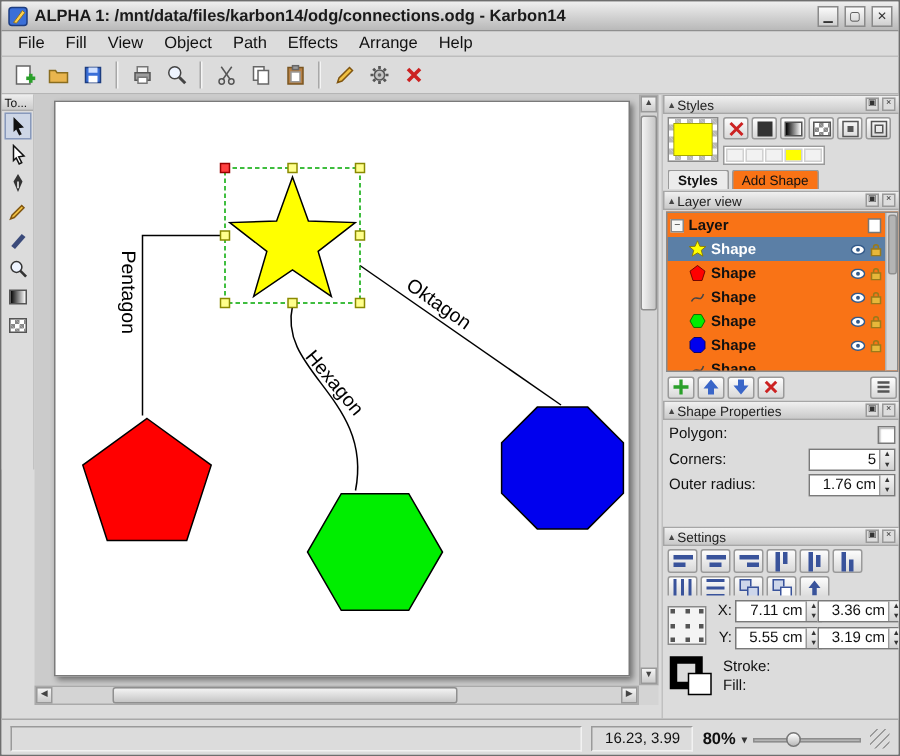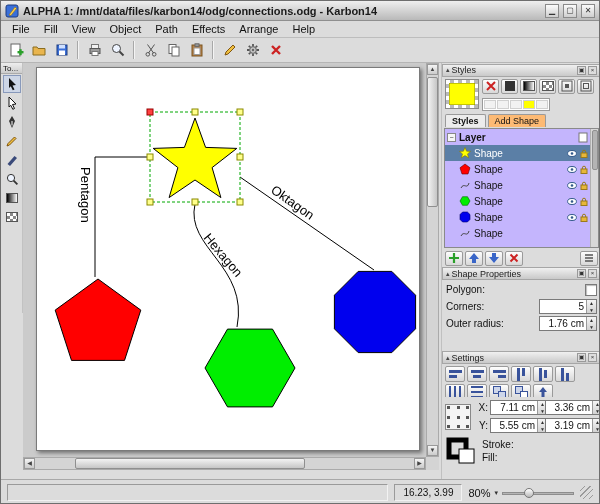--- a/index.html
+++ b/index.html
@@ -52,27 +52,27 @@
 
   
   .styles-body{display:flex;align-items:flex-start;gap:3px;padding:2px 3px;}
   .checker{background-image:linear-gradient(45deg,#b9b9b9 25%,transparent 25%,transparent 75%,#b9b9b9 75%),linear-gradient(45deg,#b9b9b9 25%,transparent 25%,transparent 75%,#b9b9b9 75%);background-size:8px 8px;background-position:0 0,4px 4px;background-color:#fff;}
   .style-preview{width:34px;height:30px;border:1px solid #8a8a8a;padding:3px;}
   .fill-btn{width:17px;height:15px;border:1px solid #9a9a9a;border-radius:2px;background:linear-gradient(#fdfdfd,#d8d8d8);display:flex;align-items:center;justify-content:center;}
   .fill-grid{display:flex;flex-wrap:wrap;gap:2px;width:112px;}
   .swatch-strip{display:flex;gap:1px;margin-top:2px;border:1px solid #9a9a9a;background:#fff;padding:1px;}
   .swatch-cell{width:12px;height:9px;background:#f2f2f2;border:1px solid #d0d0d0;}
   .tabs-row{display:flex;gap:2px;padding:0 3px;margin-top:1px;}
-  .tab{border:1px solid #9a9a9a;border-bottom:none;border-radius:2px 2px 0 0;padding:1px 6px;font-size:9px;background:#fdba74;}
+  .tab{border:1px solid #9a9a9a;border-bottom:none;border-radius:2px 2px 0 0;padding:1px 6px;font-size:9px;background:#f97316;}
   .tab.active{background:#ececec;font-weight:bold;}
 
   
-  .tree{flex:1;margin:1px 2px;background:#c4b5fd;border:1px solid #8a8a8a;overflow:hidden;position:relative;}
+  .tree{flex:1;margin:1px 2px;background:#f97316;border:1px solid #8a8a8a;overflow:hidden;position:relative;}
   .tl-row{height:16px;display:flex;align-items:center;gap:3px;padding:0 10px 0 2px;font-size:10px;}
-  .tl-row.child{padding-left:14px;}
+  .tl-row.child{padding-left:14px;font-weight:bold;}
   .tl-row.sel{background:#5b7fa6;color:#fff;}
   .expander{width:9px;height:9px;border:1px solid #888;background:#f6f6f6;font-size:7px;line-height:7px;text-align:center;color:#333;flex:none;}
   .tl-label{flex:1;overflow:hidden;white-space:nowrap;}
   .tree-sb{position:absolute;right:0;top:0;width:8px;height:100%;background:#d8d8d8;border-left:1px solid #b0b0b0;}
   .tree-sb-thumb{width:6px;height:40px;margin:1px auto;background:#b4b4b4;border:1px solid #909090;border-radius:2px;}
   .lv-buttons{height:18px;flex:none;display:flex;align-items:center;gap:2px;padding:0 3px;}
   .lv-btn{width:18px;height:15px;border:1px solid #9a9a9a;border-radius:2px;background:linear-gradient(#fdfdfd,#d8d8d8);display:flex;align-items:center;justify-content:center;}
 
   
   .prop-rows{padding:2px 4px;display:flex;flex-direction:column;gap:2px;}
@@ -107,21 +107,21 @@
   .anchor{grid-row:1/3;width:26px;height:26px;border:1px solid #8a8a8a;background:#f4f4f4;position:relative;}
   .anchor b{position:absolute;width:3px;height:3px;background:#555;}
   .geo-label{font-size:10px;text-align:right;}
   .sf-row{display:flex;align-items:flex-start;gap:4px;padding:1px 4px;}
   .sf-labels{display:flex;flex-direction:column;gap:2px;font-size:10px;padding-top:2px;}
 
   
   .statusbar{position:absolute;left:0;top:478px;width:100%;height:26px;background:#dcdcdc;border-top:1px solid #a8a8a8;display:flex;align-items:center;gap:6px;padding:0 6px;}
   .sb-panel{border:1px solid;border-color:#9a9a9a #f2f2f2 #f2f2f2 #9a9a9a;padding:2px 8px;font-size:10px;background:#dcdcdc;height:17px;display:flex;align-items:flex-end;}
   .sb-left{flex:1;}
-  .sb-zoom{display:flex;align-items:center;gap:4px;}
+  .sb-zoom{display:flex;align-items:center;gap:4px;font-weight:bold;}
   .dd-arrow{font-size:7px;color:#333;}
   .slider{position:relative;width:72px;height:14px;}
   .slider-track{position:absolute;left:0;right:0;top:6px;height:3px;background:#b5b5b5;border:1px solid #8d8d8d;}
   .slider-thumb{position:absolute;left:22px;top:2px;width:10px;height:10px;border-radius:50%;background:linear-gradient(#ffffff,#b9b9b9);border:1px solid #777;}
   .grip{width:13px;height:13px;background:repeating-linear-gradient(135deg,transparent 0 3px,#9a9a9a 3px 4px);}
   svg{display:block;}
 </style>
 </head>
 <body>
 
@@ -321,21 +321,21 @@
     <span class="sc-arrow">◀</span>
     <div style="flex:1">
         <div class="h-thumb"></div>
       </div>
     <span class="sc-arrow">▶</span>
   </div>
   <div class="scroll-corner"></div>
 
   <div class="dock">
 
-    <div class="docker" style="height:64px;justify-content:center;">
+    <div class="docker" style="height:64px;">
       <div class="docker-header">
         <span class="hdr-chevron">▴</span>
         <span>Styles</span>
         <span class="hdr-sp"></span>
         <span class="hdr-btn">▣</span>
         <span class="hdr-btn">×</span>
       </div>
       <div class="styles-body">
         <span class="style-preview checker">
           <svg width="26" height="22">
@@ -384,20 +384,27 @@
           </span>
         </span>
       </div>
       <div class="tabs-row">
         <span class="tab active">Styles</span>
         <span class="tab">Add Shape</span>
       </div>
     </div>
 
     <div class="docker" style="height:140px;">
+      <div class="docker-header">
+        <span class="hdr-chevron">▴</span>
+        <span>Layer view</span>
+        <span class="hdr-sp"></span>
+        <span class="hdr-btn">▣</span>
+        <span class="hdr-btn">×</span>
+      </div>
       <div class="tree">
         <div class="tl-row">
           <span class="expander">−</span>
           <span class="tl-label" style="font-weight:bold">Layer</span>
           <svg width="10" height="11">
               <rect x="1" y="1" width="8" height="9" fill="#fff" stroke="#777"></rect>
             </svg>
         </div>
         <div class="tl-row child sel">
           <svg width="12" height="12">

